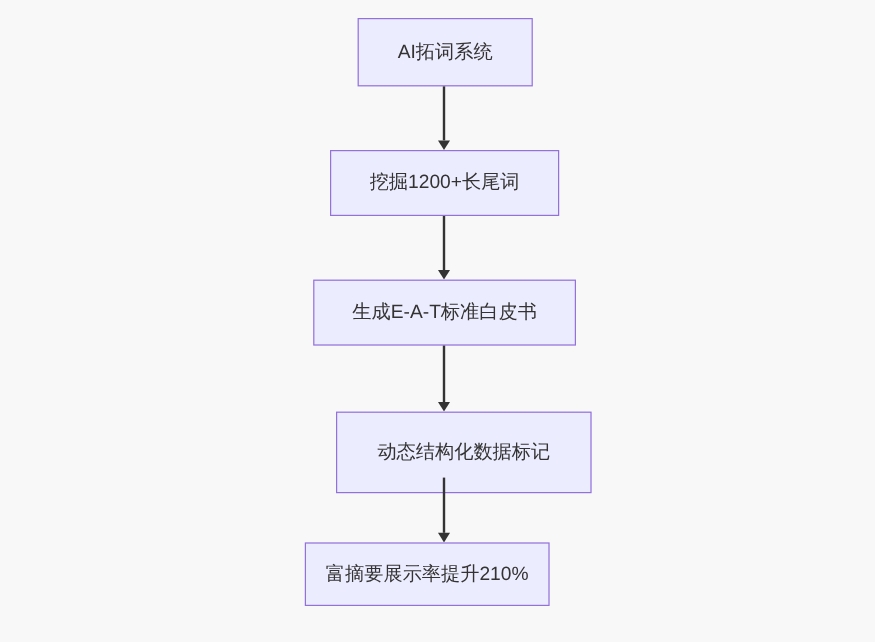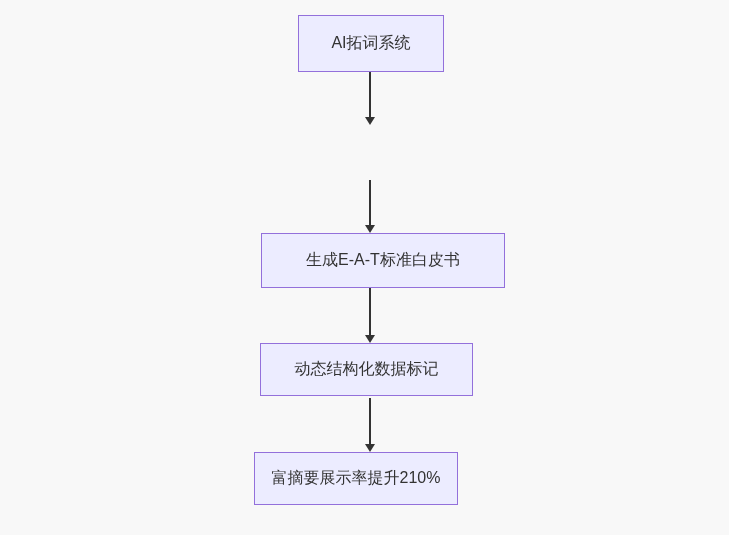--- a/index.html
+++ b/index.html
@@ -32,22 +32,22 @@
     color: var(--text);
     font-size: 16px;
     display: flex;
     align-items: center;
     justify-content: center;
     text-align: center;
     white-space: nowrap;
   }
   .node-a { left: 298px; top: 15px;  width: 146px; height: 57px; }
   .node-b { left: 275px; top: 125px; width: 191px; height: 55px; }
-  .node-c { left: 261px; top: 233px; width: 244px; height: 55px; justify-content: center; }
-  .node-d { left: 260px; top: 343px; width: 213px; height: 53px; }
+  .node-c { left: 261px; top: 233px; width: 219px; height: 55px; justify-content: center; }
+  .node-d { left: 280px; top: 343px; width: 213px; height: 68px; }
   .node-e { left: 254px; top: 452px; width: 204px; height: 53px; }
 
   .flow-edge {
     position: absolute;
     left: 364px;       
     width: 12px;
     display: flex;
     flex-direction: column;
     align-items: center;
   }
@@ -77,20 +77,23 @@
 
   <div class="flow-node node-a">
     <span>AI拓词系统</span>
   </div>
 
   <div class="flow-edge edge-1">
     <div class="edge-line"></div>
     <div class="edge-arrowhead"></div>
   </div>
 
+  <div class="flow-node node-b">
+    <span>挖掘1200+长尾词</span>
+  </div>
 
   <div class="flow-edge edge-2">
     <div class="edge-line"></div>
     <div class="edge-arrowhead"></div>
   </div>
 
   <div class="flow-node node-c">
     <span>生成E-A-T标准白皮书</span>
   </div>
 

